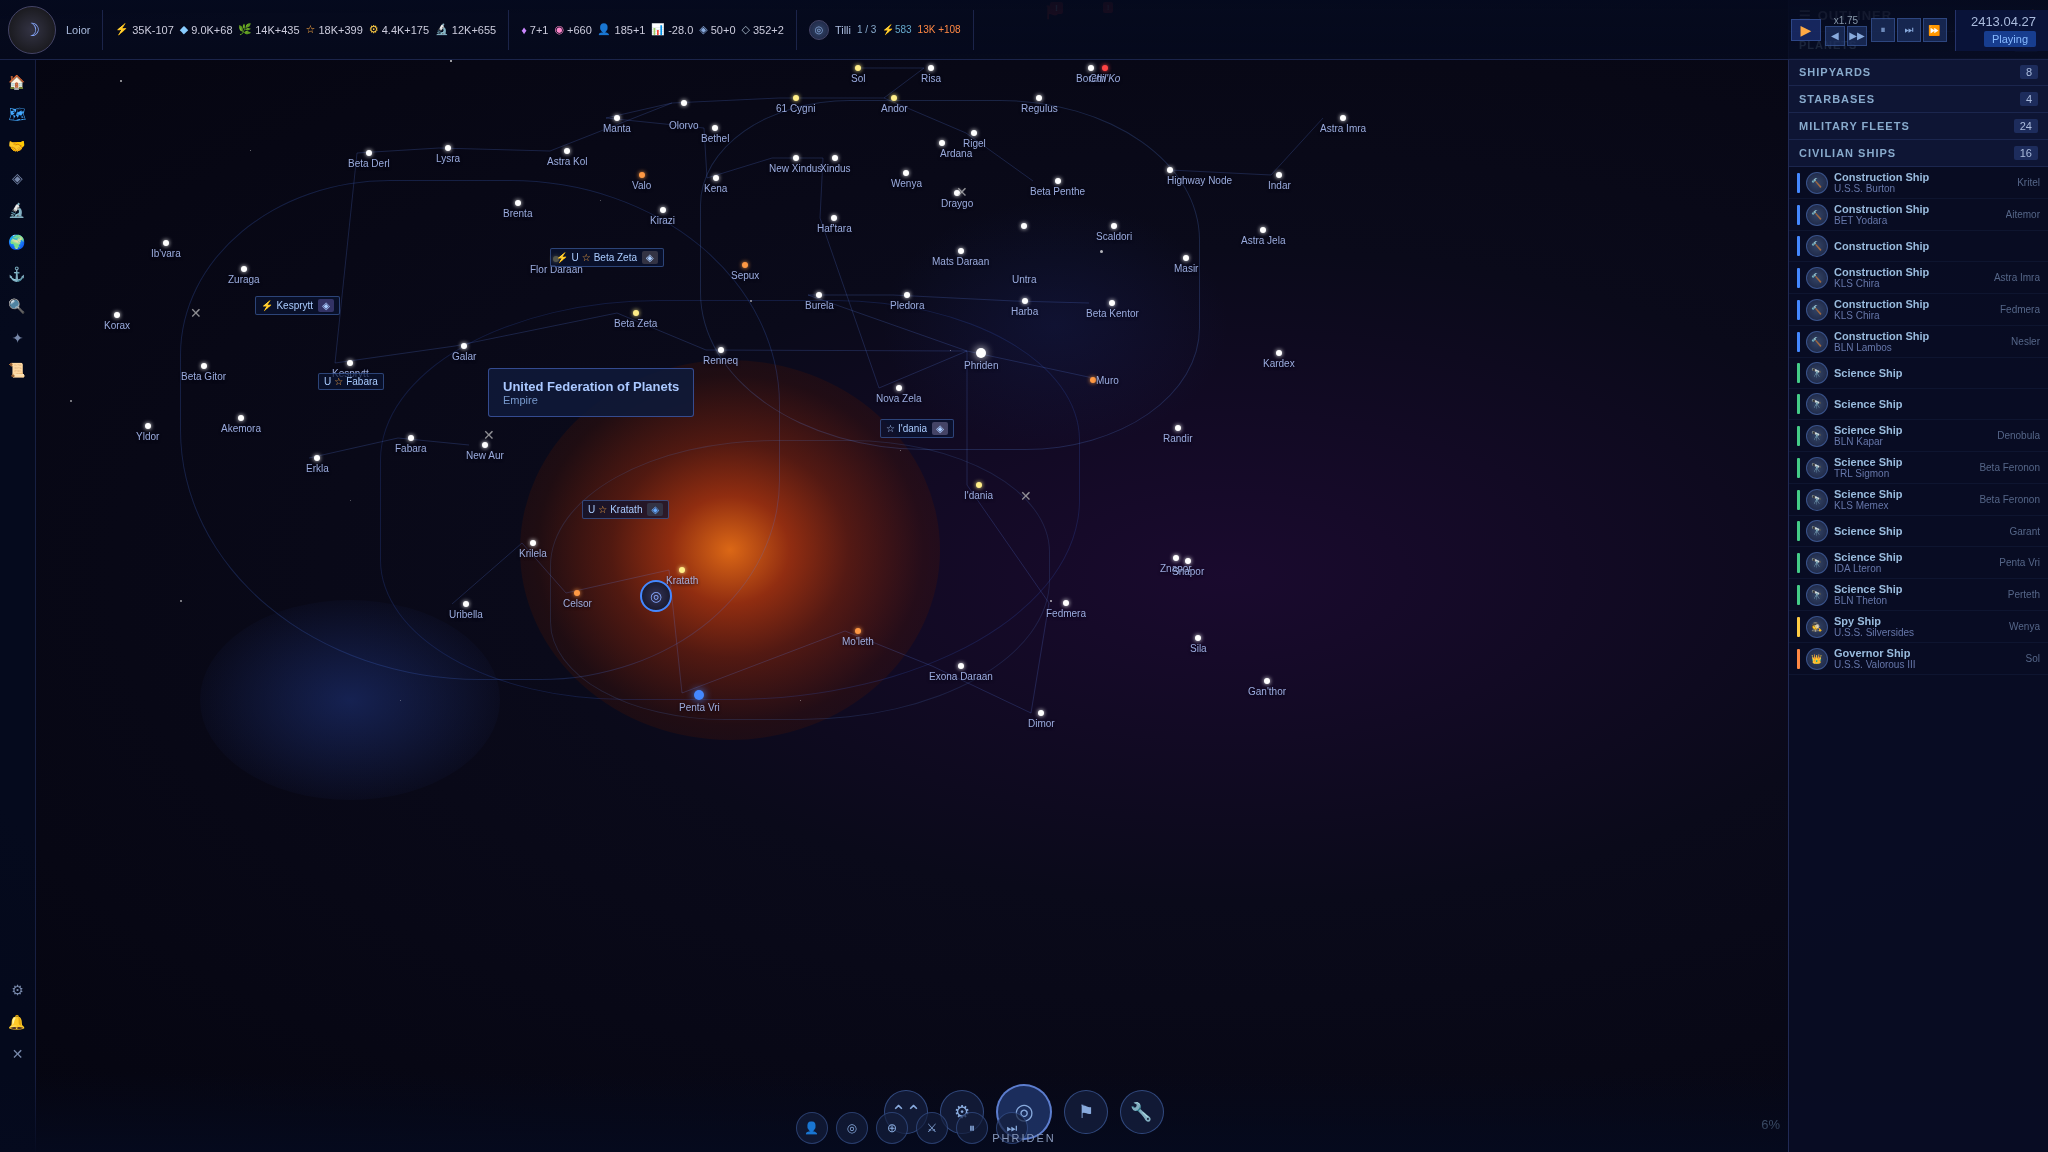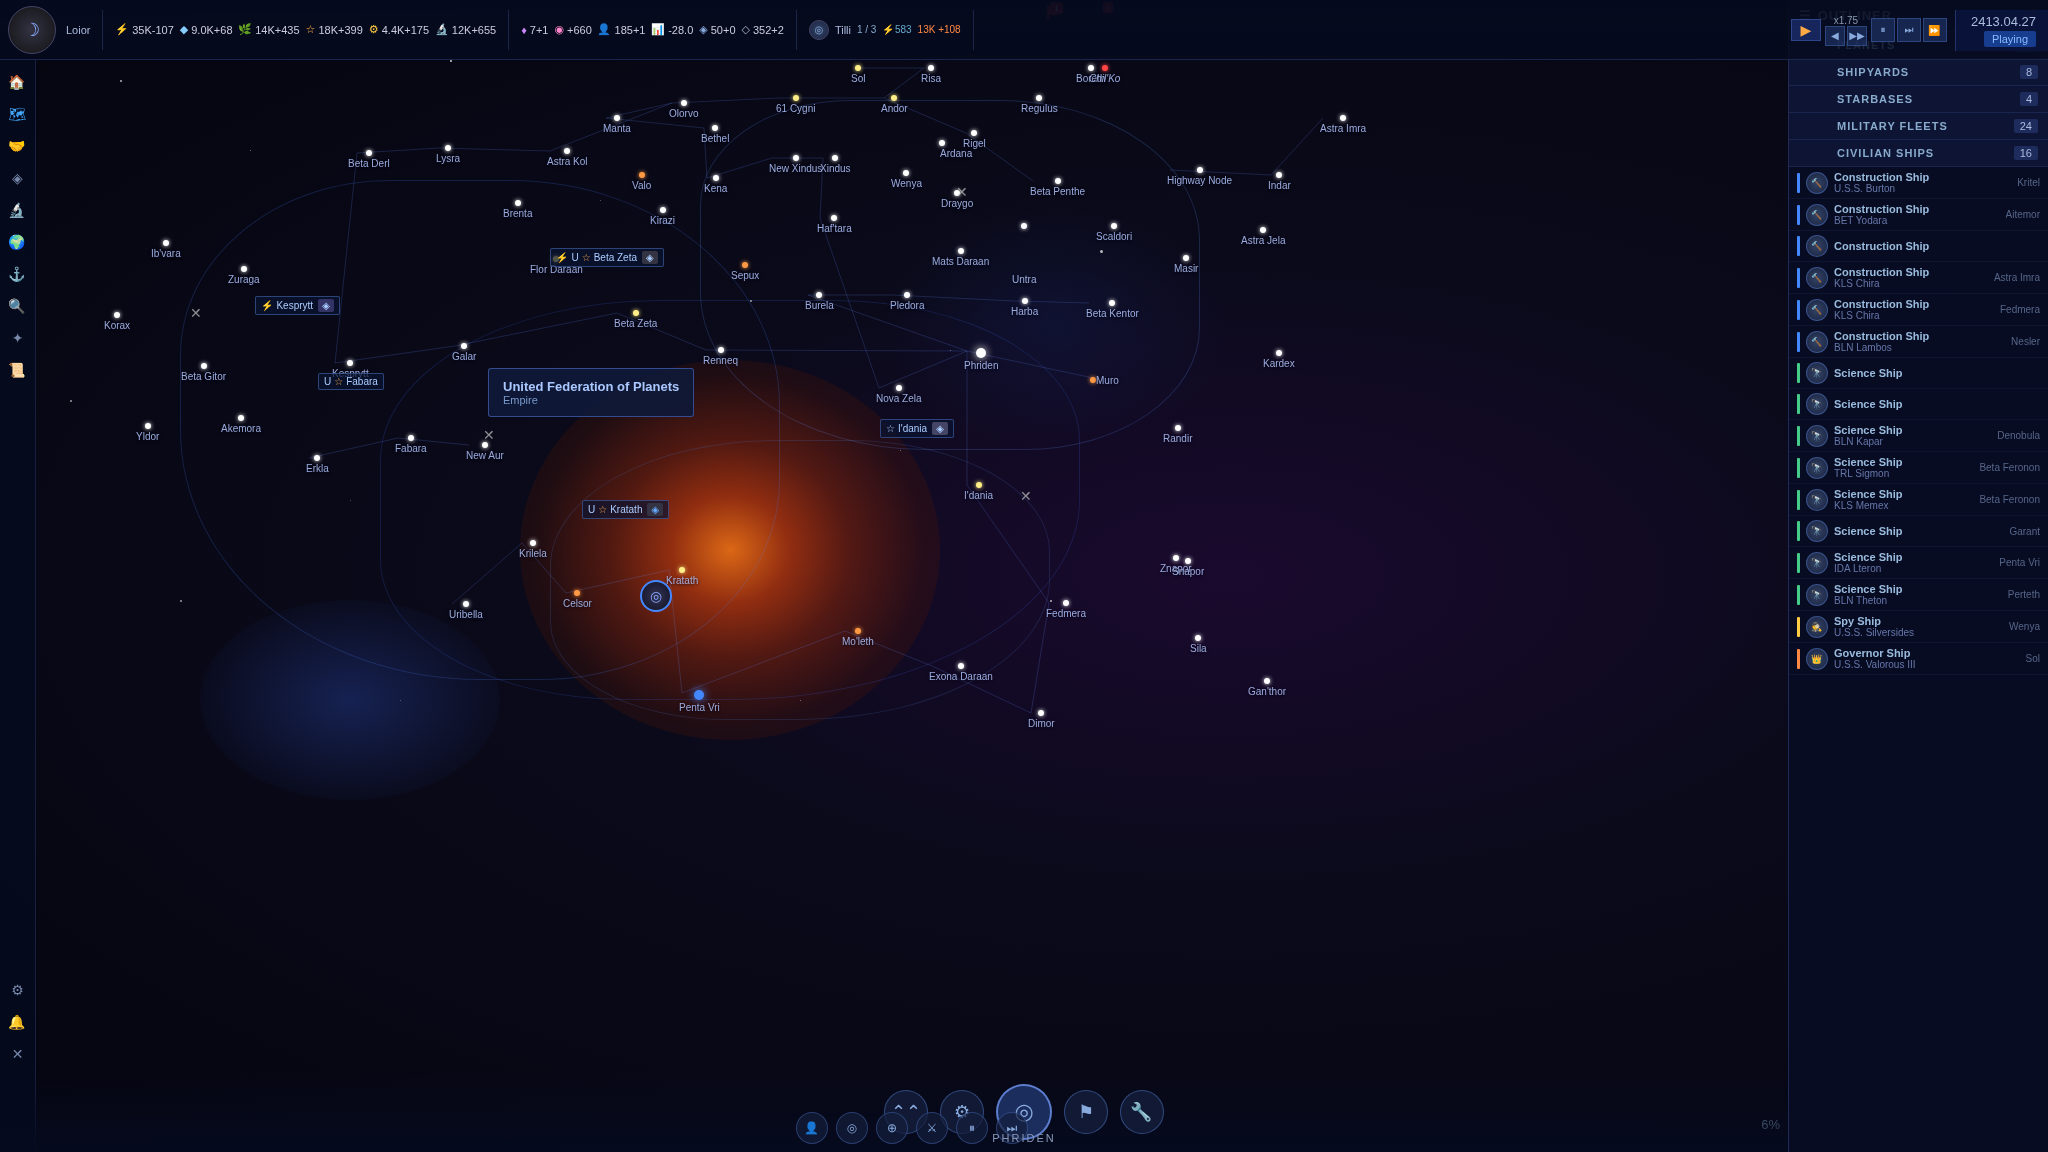--- a/index.html
+++ b/index.html
@@ -286,21 +286,20 @@
       padding: 6px 10px;
       background: rgba(20,30,70,0.5);
       border-bottom: 1px solid rgba(60,80,140,0.3);
       cursor: pointer;
     }
     .outliner-section-header .label {
       color: #88aacc;
       font-size: 11px;
       font-weight: bold;
       letter-spacing: 1px;
-      margin-left: 38px;
     }
     .outliner-section-header .count {
       color: #aabbdd;
       font-size: 11px;
       background: rgba(40,60,120,0.6);
       padding: 1px 6px;
       border-radius: 2px;
     }
 
     .outliner-body {
@@ -560,21 +559,21 @@
       margin-bottom:2px;
     "></div>
     <span style="
       color:rgba(180,200,255,0.85);
       font-size:10px;
       white-space:nowrap;
       text-shadow:0 1px 3px rgba(0,0,20,0.9);
       pointer-events:none;
     ">61 Cygni</span>
   </div>
-    <div style="position: absolute; left: 669px; top: 100px; display: flex; flex-direction: column; align-items: center; cursor: pointer; z-index: 5; pointer-events: auto;">
+    <div style="position: absolute; left: 669px; top: 100px; display: flex; flex-direction: column; align-items: center; cursor: pointer; z-index: 5; pointer-events: auto; gap: 12px;">
     <div style="
       width:6px;height:6px;border-radius:50%;
       background:#ffffff;
       box-shadow:0 0 4px #ffffff;
       margin-bottom:2px;
     "></div>
     <span style="
       color:rgba(180,200,255,0.85);
       font-size:10px;
       white-space:nowrap;
@@ -1430,21 +1429,21 @@
       margin-bottom:2px;
     "></div>
     <span style="
       color:rgba(180,200,255,0.85);
       font-size:10px;
       white-space:nowrap;
       text-shadow:0 1px 3px rgba(0,0,20,0.9);
       pointer-events:none;
     ">Randir</span>
   </div>
-    <div style="position: absolute; left: 1167px; top: 167px; display: flex; flex-direction: column; align-items: center; cursor: pointer; z-index: 5; pointer-events: auto;">
+    <div style="position: absolute; left: 1167px; top: 167px; display: flex; flex-direction: column; align-items: flex-start; cursor: pointer; z-index: 5; pointer-events: auto;">
     <div style="
       width:6px;height:6px;border-radius:50%;
       background:#ffffff;
       box-shadow:0 0 4px #ffffff;
       margin-bottom:2px;
     "></div>
     <span style="
       color:rgba(180,200,255,0.85);
       font-size:10px;
       white-space:nowrap;

